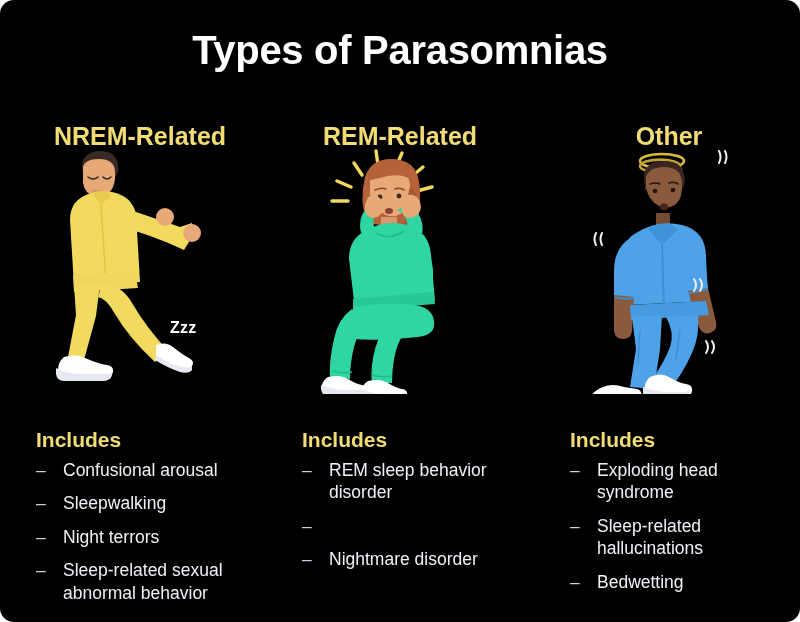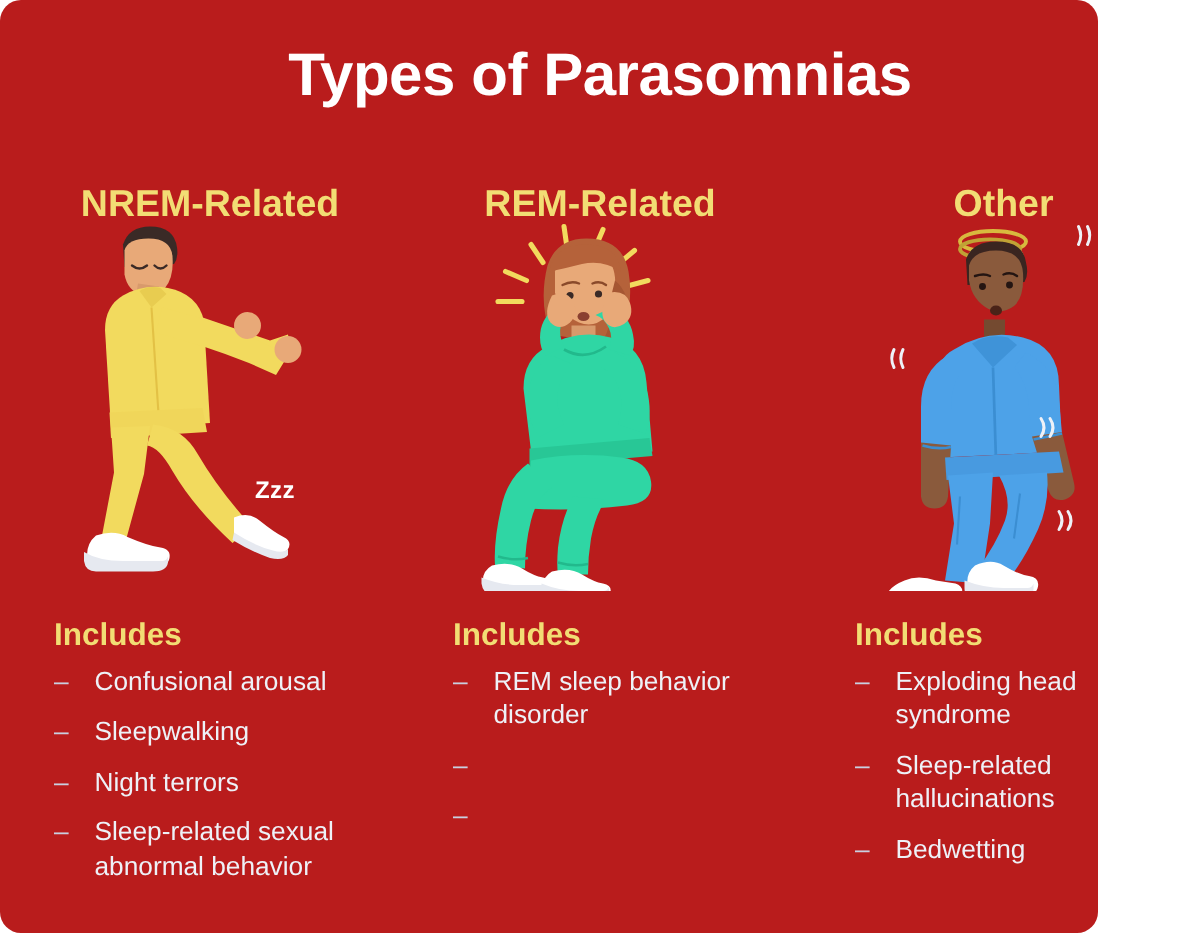--- a/index.html
+++ b/index.html
@@ -5,23 +5,23 @@
   html, body {
     margin: 0;
     padding: 0;
     background: #ffffff;
   }
   body {
     font-family: "Liberation Sans", sans-serif;
   }
   #poster {
     position: relative;
-    width: 732px;
+    width: 800px;
     height: 622px;
-    background: #b91c1c;
+    background: #000000;
     border-radius: 14px;
     overflow: hidden;
     box-sizing: border-box;
   }
   #title {
     position: absolute;
     top: 28px;
     left: 0;
     width: 800px;
     text-align: center;
@@ -57,21 +57,21 @@
     top: 412px;
   }
   .ib1 { left: 36px;  width: 250px; }
   .ib2 { left: 302px; width: 248px; }
   .ib3 { left: 570px; width: 228px; }
 
   .includes-label {
     color: #f2dd74;
     font-size: 21px;
     font-weight: bold;
-    margin: 0 0 8px 0;
+    margin: 16px 0 8px 0;
     line-height: 1.1;
   }
   ul.items {
     list-style: none;
     margin: 0;
     padding: 0;
   }
   ul.items li {
     display: flex;
     align-items: flex-start;
@@ -307,20 +307,21 @@
     <ul class="items">
       <li>
         <span class="dash">–</span>
         <span class="txt">REM sleep behavior disorder</span>
       </li>
       <li>
         <span class="dash">–</span>
       </li>
       <li>
         <span class="dash">–</span>
+        <span class="txt">Nightmare disorder</span>
       </li>
     </ul>
   </div>
 
   <div class="includes-block ib3">
     <div class="includes-label">Includes</div>
     <ul class="items">
       <li>
         <span class="dash">–</span>
         <span class="txt">Exploding head syndrome</span>

